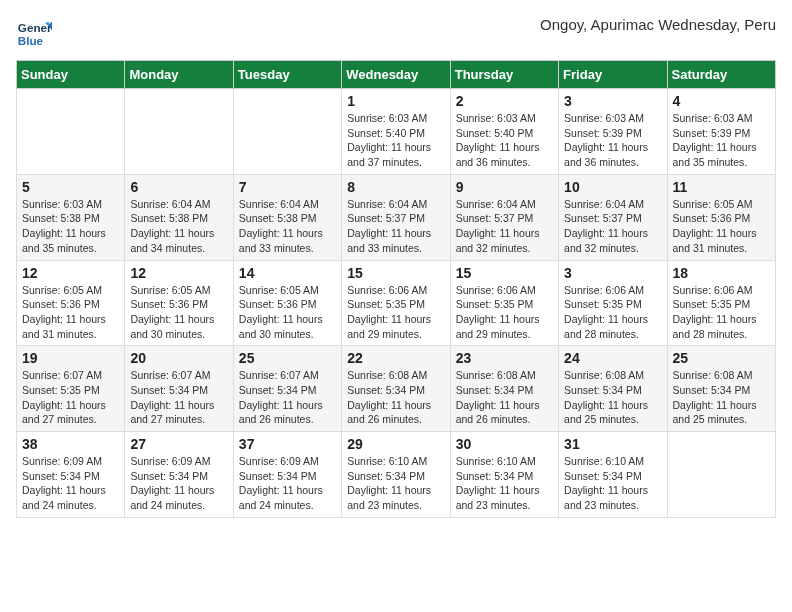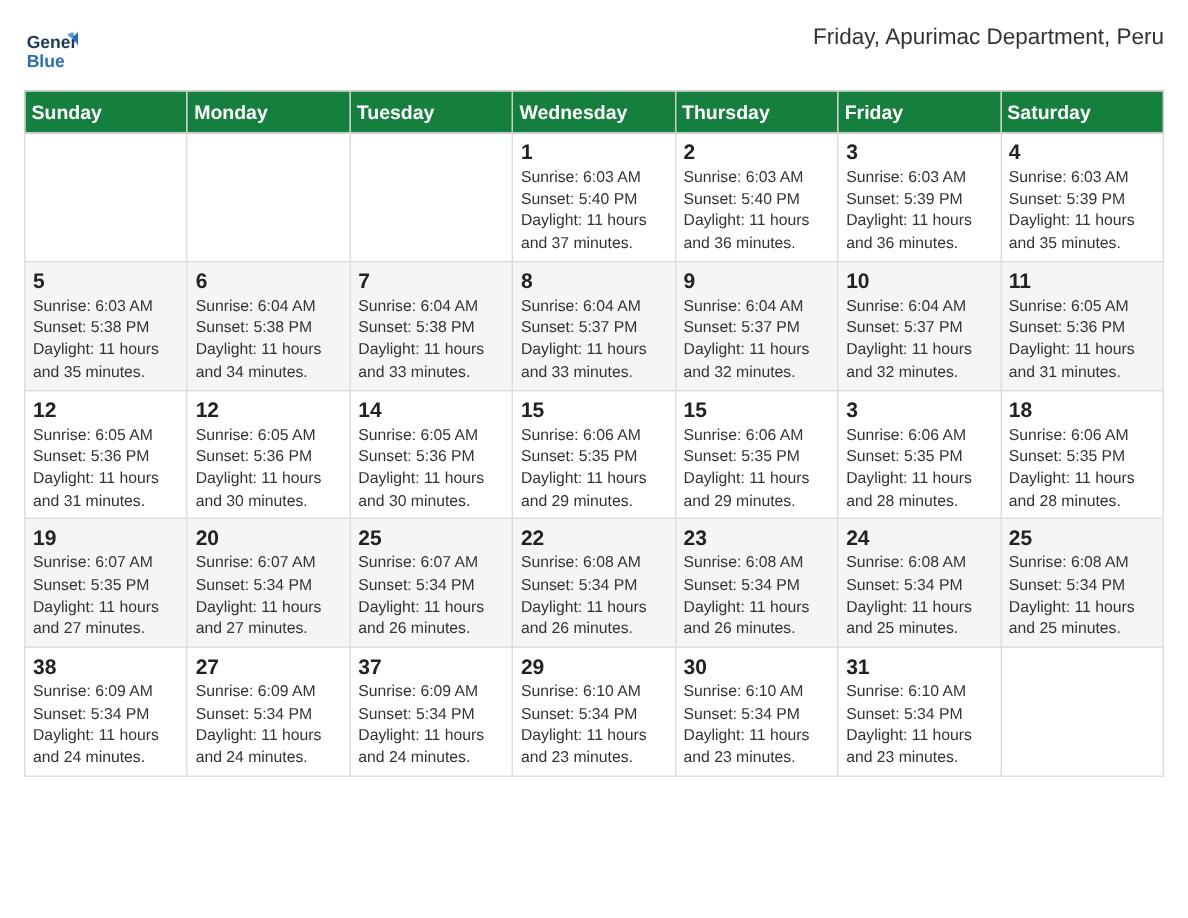--- a/index.html
+++ b/index.html
@@ -85,21 +85,21 @@
 <div class="header-area">
   <div class="logo">
     <svg class="logo-icon" viewBox="0 0 40 40">
       <text x="2" y="18" font-size="13" font-weight="bold" fill="#1a3a5c">General</text>
       <text x="2" y="32" font-size="13" font-weight="bold" fill="#2a6db5">Blue</text>
       <polygon points="32,8 40,14 36,6" fill="#4a9fd5"></polygon>
       <polygon points="36,10 40,6 40,16" fill="#2a6db5"></polygon>
     </svg>
   </div>
   <div class="title-area">
-    <div class="location-subtitle">Friday, Apurimac Department, Peru</div>
+    <div class="location-subtitle">Ongoy, Apurimac Wednesday, Peru</div>
   </div>
 </div>
 
 <table>
   <thead>
     <tr id="weekday-header">
         <th>Sunday</th>
         <th>Monday</th>
         <th>Tuesday</th>
         <th>Wednesday</th>

